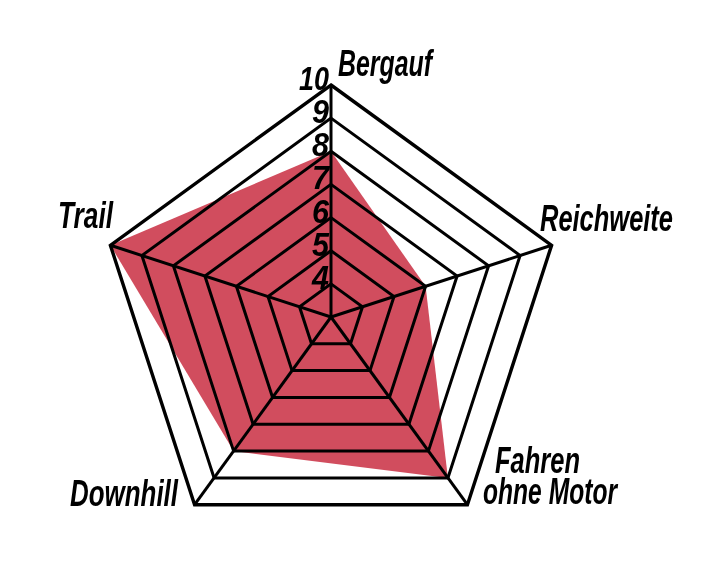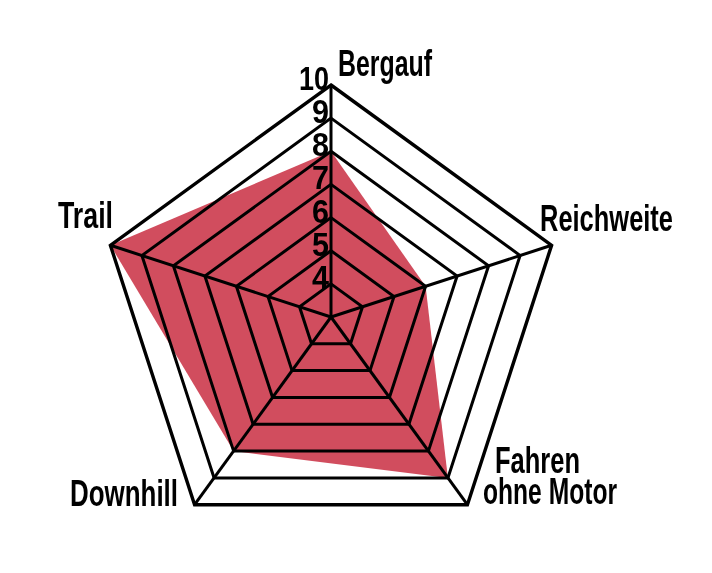--- a/index.html
+++ b/index.html
@@ -11,20 +11,21 @@
     width: 712px;
     height: 573px;
     overflow: hidden;
     position: relative;
     font-family: "Liberation Sans", sans-serif;
   }
   figure.chart-wrap {
     margin: 0;
     width: 616px;
     height: 573px;
+    font-style: italic;
   }
   svg#chart {
     display: block;
     width: 712px;
     height: 573px;
   }
   svg#chart text {
     font-family: "Liberation Sans", "DejaVu Sans", sans-serif;
     font-weight: bold;
   }

